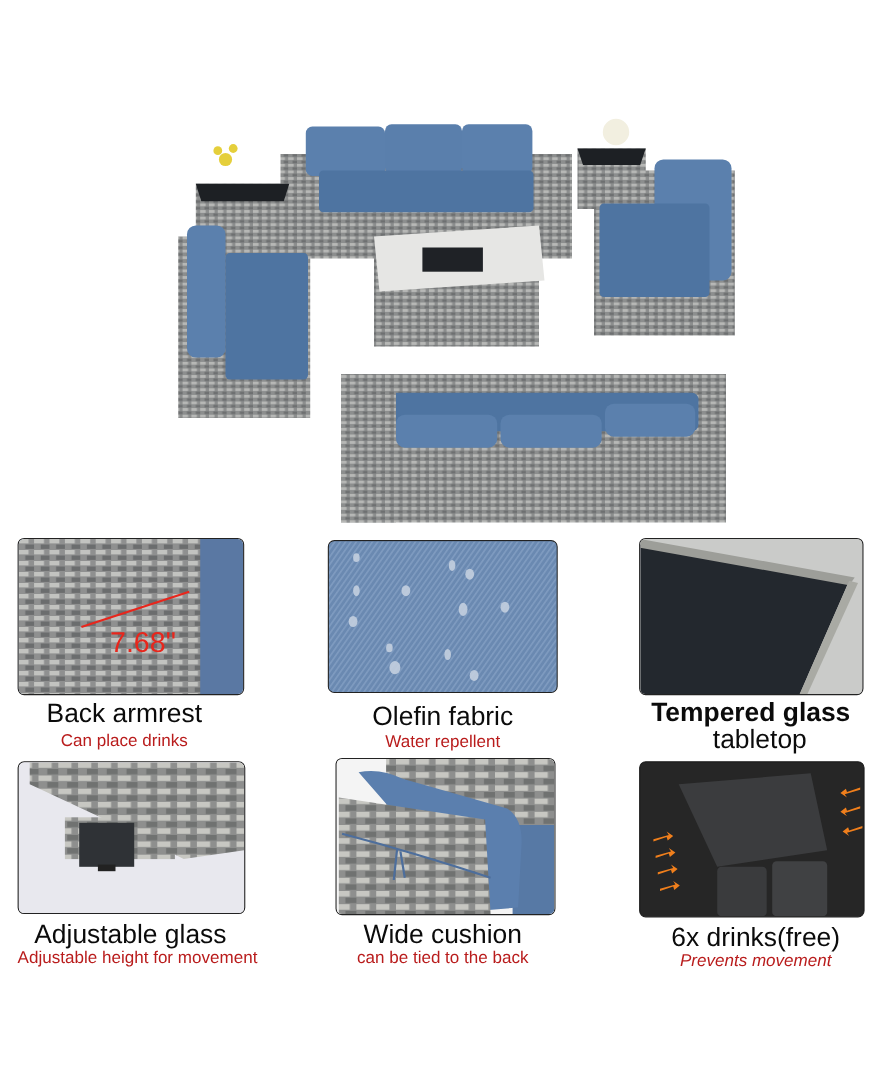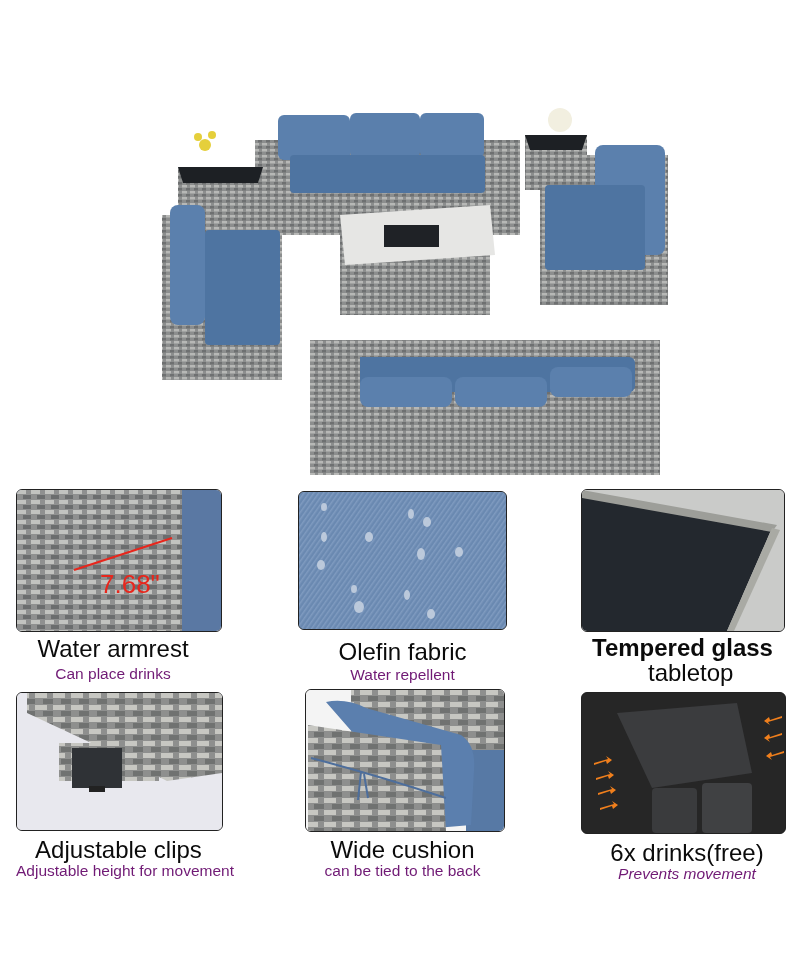--- a/index.html
+++ b/index.html
@@ -2,21 +2,21 @@
 <html><head>
 <meta charset="utf-8">
 <style>
   html,body{margin:0;padding:0;background:#ffffff;}
   body{width:800px;height:977px;position:relative;overflow:hidden;font-family:"Liberation Sans",sans-serif;color:#111;}
   .hero{position:absolute;left:150px;top:95px;width:520px;height:395px;}
   .hero svg{width:100%;height:100%;display:block;}
   .thumb{position:absolute;border:1.5px solid #222;border-radius:6px;overflow:hidden;}
   .thumb svg{width:100%;height:100%;display:block;}
   .title{position:absolute;font-size:24px;line-height:26px;color:#0b0b0b;text-align:center;white-space:nowrap;}
-  .sub{position:absolute;font-size:15.5px;line-height:18px;color:#701a75;text-align:center;white-space:nowrap;}
+  .sub{position:absolute;font-size:15.5px;line-height:18px;color:#b91c1c;text-align:center;white-space:nowrap;}
   .title.left{text-align:left;}
 </style>
 </head>
 <body>
 
 <div class="hero">
 <svg viewBox="0 0 520 395">
   <defs>
     <pattern id="wick" width="8" height="6" patternUnits="userSpaceOnUse">
       <rect width="8" height="6" fill="#8c8e8e"></rect>
@@ -71,21 +71,21 @@
           <rect width="14" height="10" fill="#8f9090"></rect>
           <rect width="9" height="4" fill="#c2c3c0"></rect>
           <rect x="6" y="5" width="9" height="4" fill="#6b6d6e"></rect>
         </pattern>
       </defs>
     <rect x="0" y="0" width="165" height="141" fill="url(#wick2)"></rect>
     <line x1="57" y1="80" x2="155" y2="48" stroke="#e8261c" stroke-width="2"></line>
     <text x="83" y="103" font-size="26" fill="#e8261c" font-family="Liberation Sans, sans-serif">7.68"</text>
   </svg>
 </div>
-<div class="title" style="left:33px;top:636px;width:160px;">Water armrest</div>
+<div class="title" style="left:33px;top:636px;width:160px;">Back armrest</div>
 <div class="sub" style="left:33px;top:665px;width:160px;">Can place drinks</div>
 
 <div class="thumb" style="left:298px;top:491px;width:207px;height:137px;background:#6b8bb3;">
   <svg viewBox="0 0 207 137">
     <defs>
         <pattern id="twill" width="4" height="4" patternUnits="userSpaceOnUse" patternTransform="rotate(35)">
           <rect width="4" height="4" fill="#6a89b1"></rect>
           <rect width="1.5" height="4" fill="#7f9bc0"></rect>
         </pattern>
       </defs>
@@ -129,21 +129,21 @@
           <rect width="12" height="5" fill="#c7c7c2"></rect>
           <rect x="8" y="6" width="12" height="5" fill="#707271"></rect>
         </pattern>
       </defs>
     <polygon points="10,0 205,0 205,80 150,88 85,55 10,20" fill="url(#wick3)"></polygon>
     <rect x="42" y="50" width="100" height="38" fill="url(#wick3)"></rect>
     <rect x="55" y="55" width="50" height="40" fill="#2f3236"></rect>
     <rect x="72" y="93" width="16" height="6" fill="#222"></rect>
   </svg>
 </div>
-<div class="title" style="left:16px;top:837px;width:205px;">Adjustable clips</div>
+<div class="title" style="left:16px;top:837px;width:205px;">Adjustable glass</div>
 <div class="sub" style="left:0px;top:862px;width:250px;">Adjustable height for movement</div>
 
 <div class="thumb" style="left:305px;top:689px;width:198px;height:141px;background:#f3f3f3;">
   <svg viewBox="0 0 198 141">
     <rect width="198" height="141" fill="#f4f4f4"></rect>
     <rect x="45" y="0" width="153" height="60" fill="url(#wick3)"></rect>
     <rect x="160" y="60" width="38" height="81" fill="#5779a5"></rect>
     <path d="M20,12 Q40,8 60,18 L155,45 Q170,55 168,80 L165,135 L130,138 Z" fill="#5b7fae"></path>
     <polygon points="2,35 135,55 140,141 2,141" fill="url(#wick3)"></polygon>
     <path d="M5,68 Q70,85 140,108" stroke="#4d6e9c" stroke-width="2" fill="none"></path>

